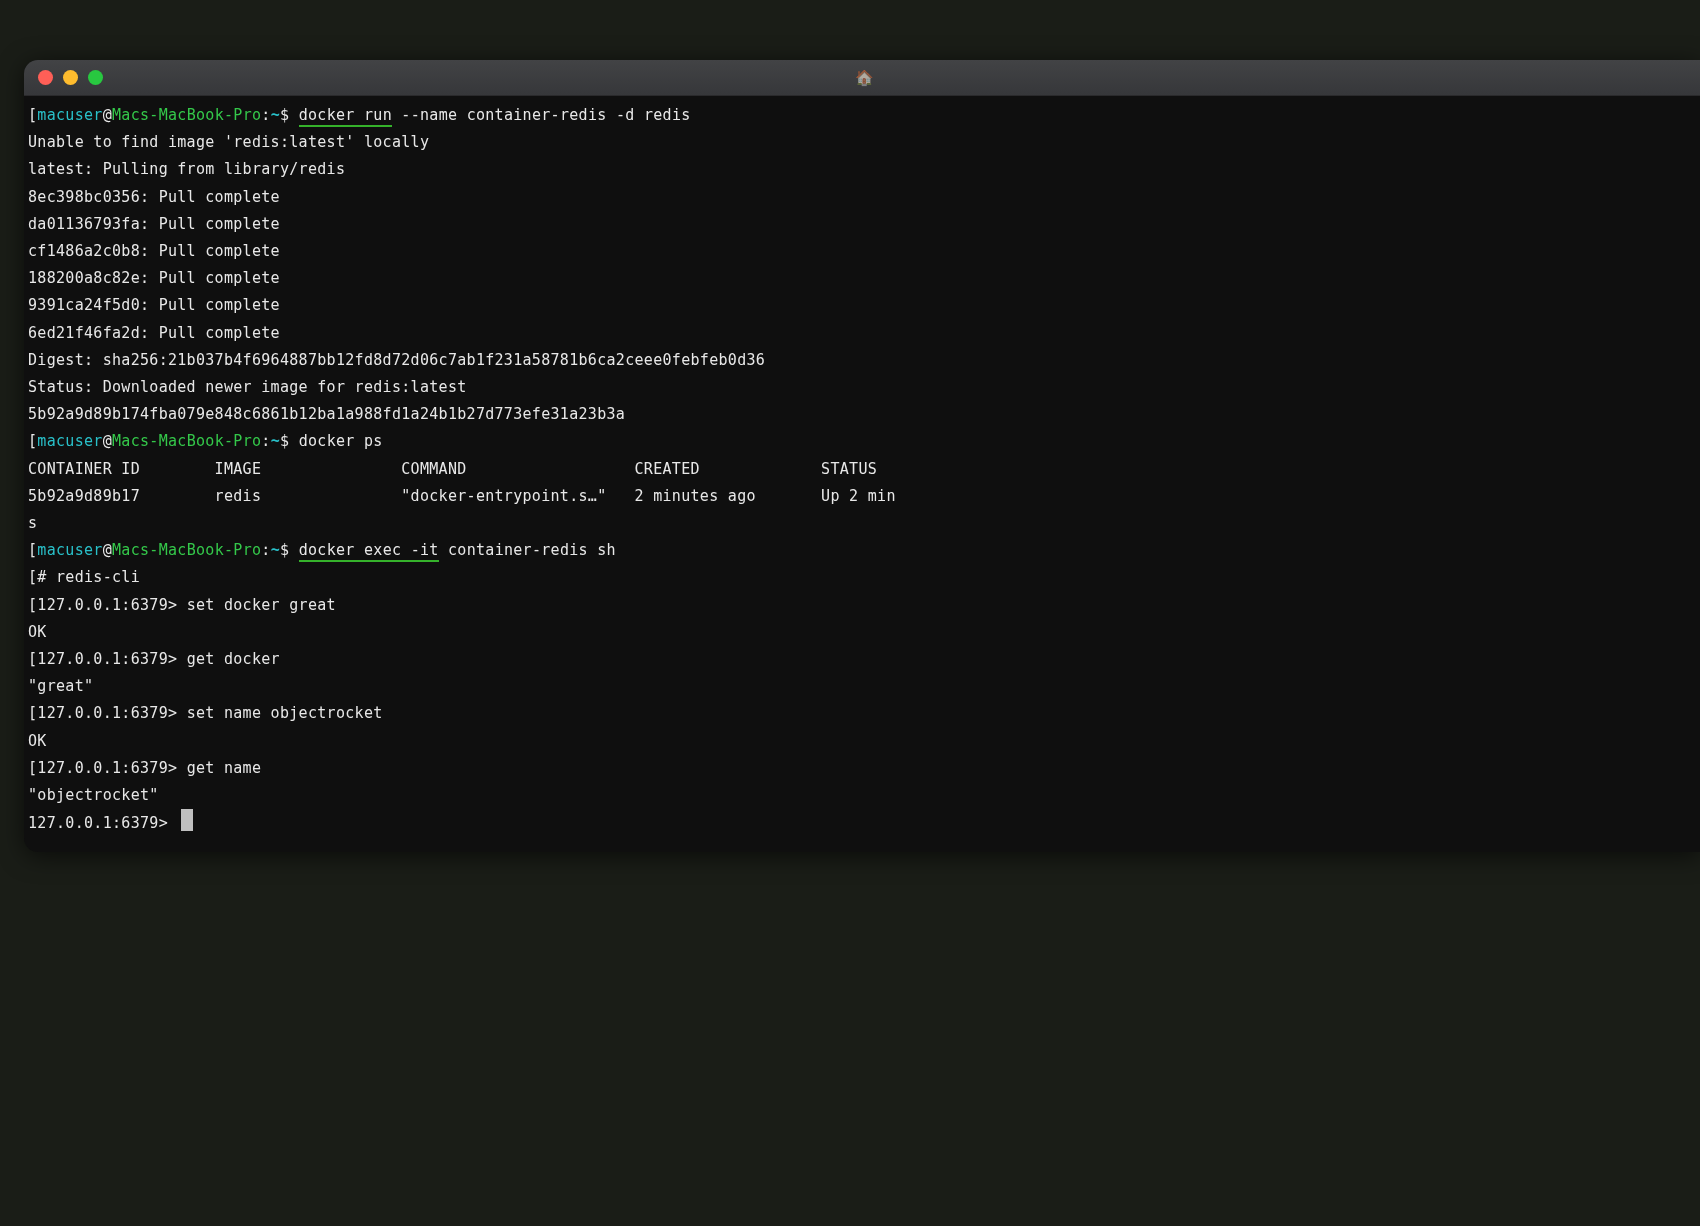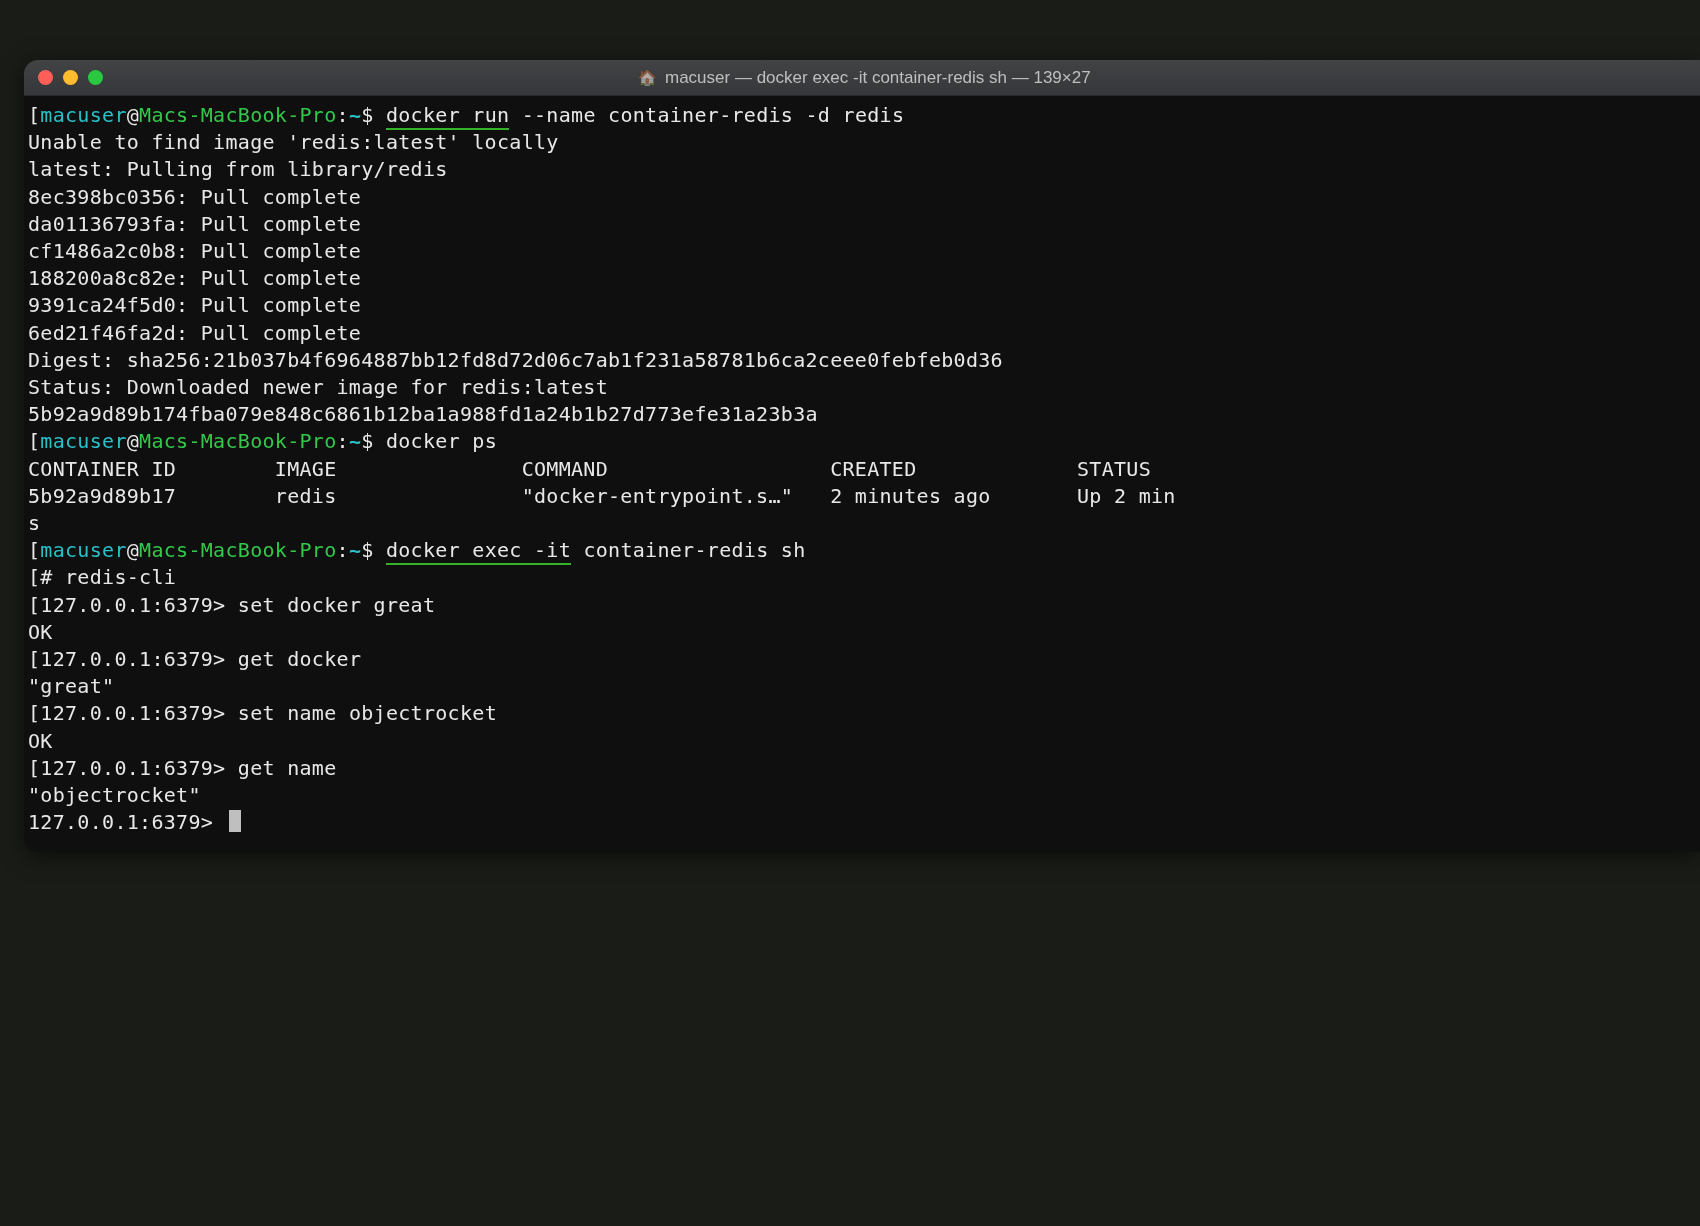--- a/index.html
+++ b/index.html
@@ -28,21 +28,21 @@
     border-bottom:1px solid #2a2a2c;
   }
   .traffic{display:flex;gap:10px;}
   .dot{width:15px;height:15px;border-radius:50%;}
   .dot.red{background:var(--red-dot);}
   .dot.yellow{background:var(--yellow-dot);}
   .dot.green{background:var(--green-dot);}
   .title-text{flex:1;text-align:center;display:flex;gap:8px;align-items:center;justify-content:center;}
   .home-icon{opacity:0.6;font-size:15px;}
   .term{
-    padding:6px 0 0 4px;color:var(--fg);font-size:20px;line-height:27.2px;
+    padding:6px 0 0 4px;color:var(--fg);font-size:15px;line-height:27.2px;
     letter-spacing:0.3px;white-space:pre;overflow:hidden;
   }
   .bracket{color:var(--fg);}
   .user{color:var(--cyan);}
   .host{color:var(--green);}
   .path{color:var(--cyan);font-weight:600;}
   .prompt-dollar{color:var(--fg);}
   .cmd{color:var(--fg);}
   .ul{border-bottom:2px solid var(--underline-green);padding-bottom:1px;}
   .cursor{display:inline-block;width:12px;height:22px;background:#bfbfbf;vertical-align:-3px;margin-left:4px;}
@@ -52,21 +52,20 @@
 
 <div class="window">
   <div class="titlebar">
     <div class="traffic">
       <div class="dot red"></div>
       <div class="dot yellow"></div>
       <div class="dot green"></div>
     </div>
     <div class="title-text">
       <span class="home-icon">🏠</span>
-      <span>macuser — docker exec -it container-redis sh — 139×27</span>
     </div>
     <div style="width:60px"></div>
   </div>
 
   <div class="term"><span class="bracket">[</span><span class="user">macuser</span><span>@</span><span class="host">Macs-MacBook-Pro</span><span>:</span><span class="path">~</span><span class="prompt-dollar">$ </span><span class="cmd ul">docker run</span><span class="cmd"> --name container-redis -d redis</span>
 <span>Unable to find image 'redis:latest' locally</span>
 <span>latest: Pulling from library/redis</span>
 <span>8ec398bc0356: Pull complete</span>
 <span>da01136793fa: Pull complete</span>
 <span>cf1486a2c0b8: Pull complete</span>

